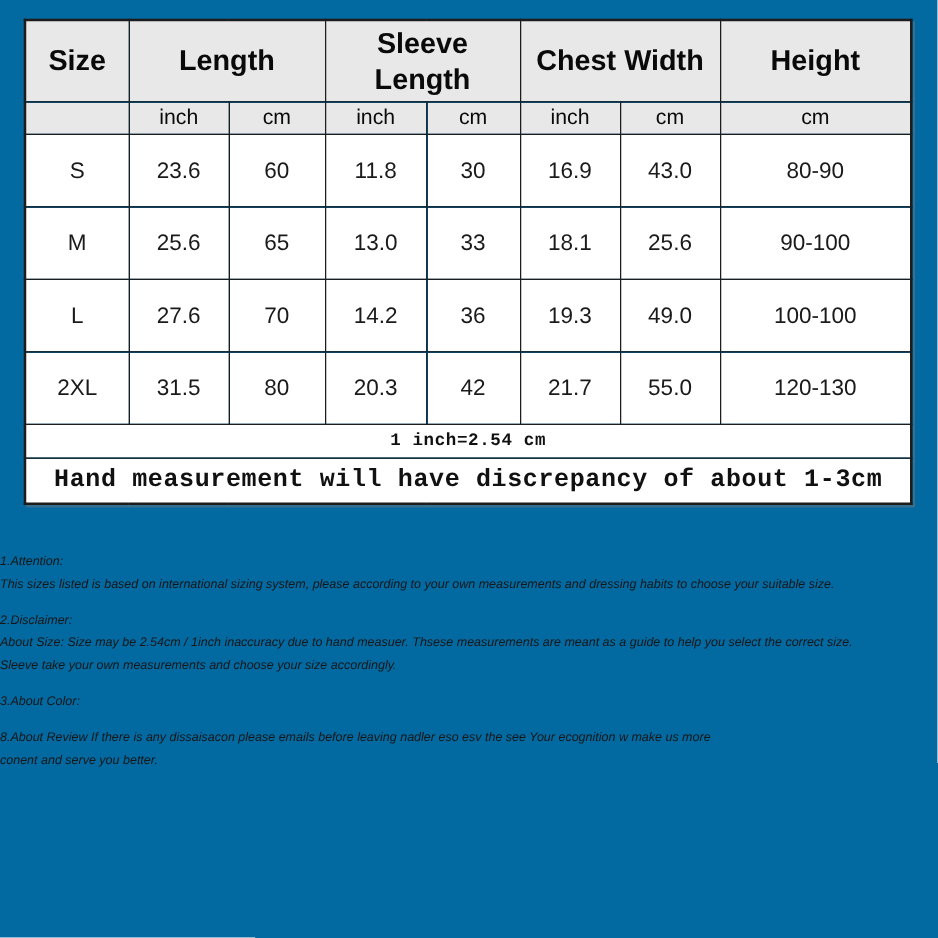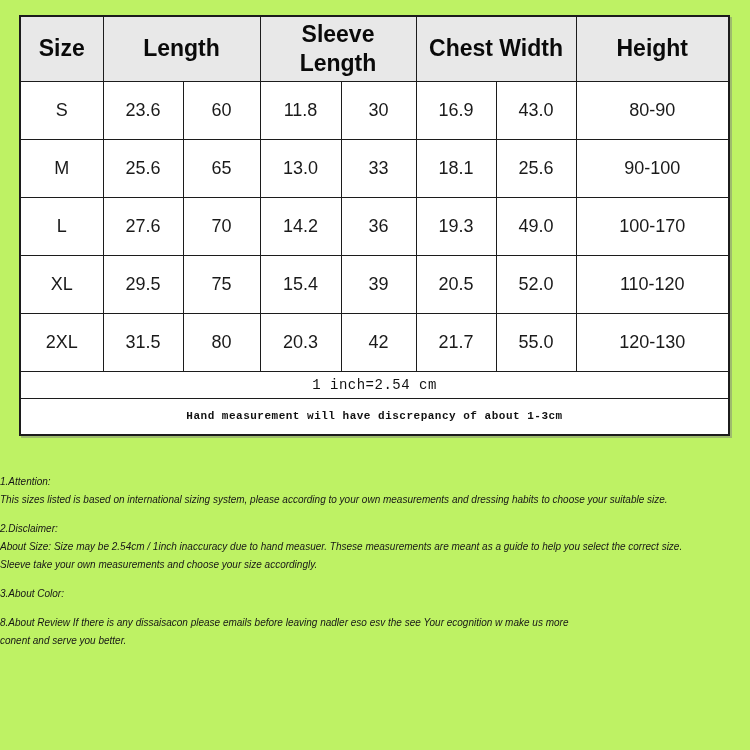--- a/index.html
+++ b/index.html
@@ -1,19 +1,19 @@
 <!DOCTYPE html>
 <html><head>
 <meta charset="utf-8">
 <style>
   * { margin: 0; padding: 0; box-sizing: border-box; }
   html, body { width: 750px; height: 750px; background: #ffffff; }
   body { font-family: "Liberation Sans", sans-serif; color: #111; }
 
-  .page { width: 750px; height: 750px; background: #bef264; overflow: hidden; }
+  .page { width: 750px; height: 750px; background: #0369a1; overflow: hidden; }
 
   table.size-table {
     border-collapse: collapse;
     table-layout: fixed;
     width: 709px;
     margin: 15px 0 0 19px;
     border: 2px solid #1c1c1c;
     box-shadow: 2px 2px 0 rgba(120,120,120,0.45);
   }
   .size-table th, .size-table td {
@@ -39,30 +39,30 @@
   }
   tr.data-row td {
     background: #ffffff;
     font-size: 18px;
     height: 58px;
     color: #1a1a1a;
   }
   tr.conv-row td {
     height: 27px;
     font-family: "Liberation Mono", "DejaVu Sans Mono", monospace;
-    font-weight: normal;
+    font-weight: bold;
     font-size: 14px;
     letter-spacing: 0.5px;
     background: #fff;
   }
   tr.disc-row td {
     height: 37px;
     font-family: "Liberation Mono", "DejaVu Sans Mono", monospace;
     font-weight: bold;
-    font-size: 11px;
+    font-size: 20px;
     letter-spacing: 0.5px;
     background: #fff;
   }
 
   .notes {
     margin: 37px 6px 0 0;
     font-size: 10px;
     line-height: 18px;
     color: #161616;
     font-style: italic;
@@ -87,20 +87,30 @@
         <col style="width:153px">
     </colgroup>
     <thead>
       <tr class="head-row">
         <th>Size</th>
         <th colspan="2">Length</th>
         <th colspan="2">Sleeve Length</th>
         <th colspan="2">Chest Width</th>
         <th>Height</th>
       </tr>
+      <tr class="units-row">
+        <th></th>
+        <th>inch</th>
+        <th>cm</th>
+        <th>inch</th>
+        <th>cm</th>
+        <th>inch</th>
+        <th>cm</th>
+        <th>cm</th>
+      </tr>
     </thead>
     <tbody>
       <tr class="data-row">
         <td>S</td>
         <td>23.6</td>
         <td>60</td>
         <td>11.8</td>
         <td>30</td>
         <td>16.9</td>
         <td>43.0</td>
@@ -117,31 +127,21 @@
         <td>90-100</td>
       </tr>
       <tr class="data-row">
         <td>L</td>
         <td>27.6</td>
         <td>70</td>
         <td>14.2</td>
         <td>36</td>
         <td>19.3</td>
         <td>49.0</td>
-        <td>100-170</td>
-      </tr>
-      <tr class="data-row">
-        <td>XL</td>
-        <td>29.5</td>
-        <td>75</td>
-        <td>15.4</td>
-        <td>39</td>
-        <td>20.5</td>
-        <td>52.0</td>
-        <td>110-120</td>
+        <td>100-100</td>
       </tr>
       <tr class="data-row">
         <td>2XL</td>
         <td>31.5</td>
         <td>80</td>
         <td>20.3</td>
         <td>42</td>
         <td>21.7</td>
         <td>55.0</td>
         <td>120-130</td>

